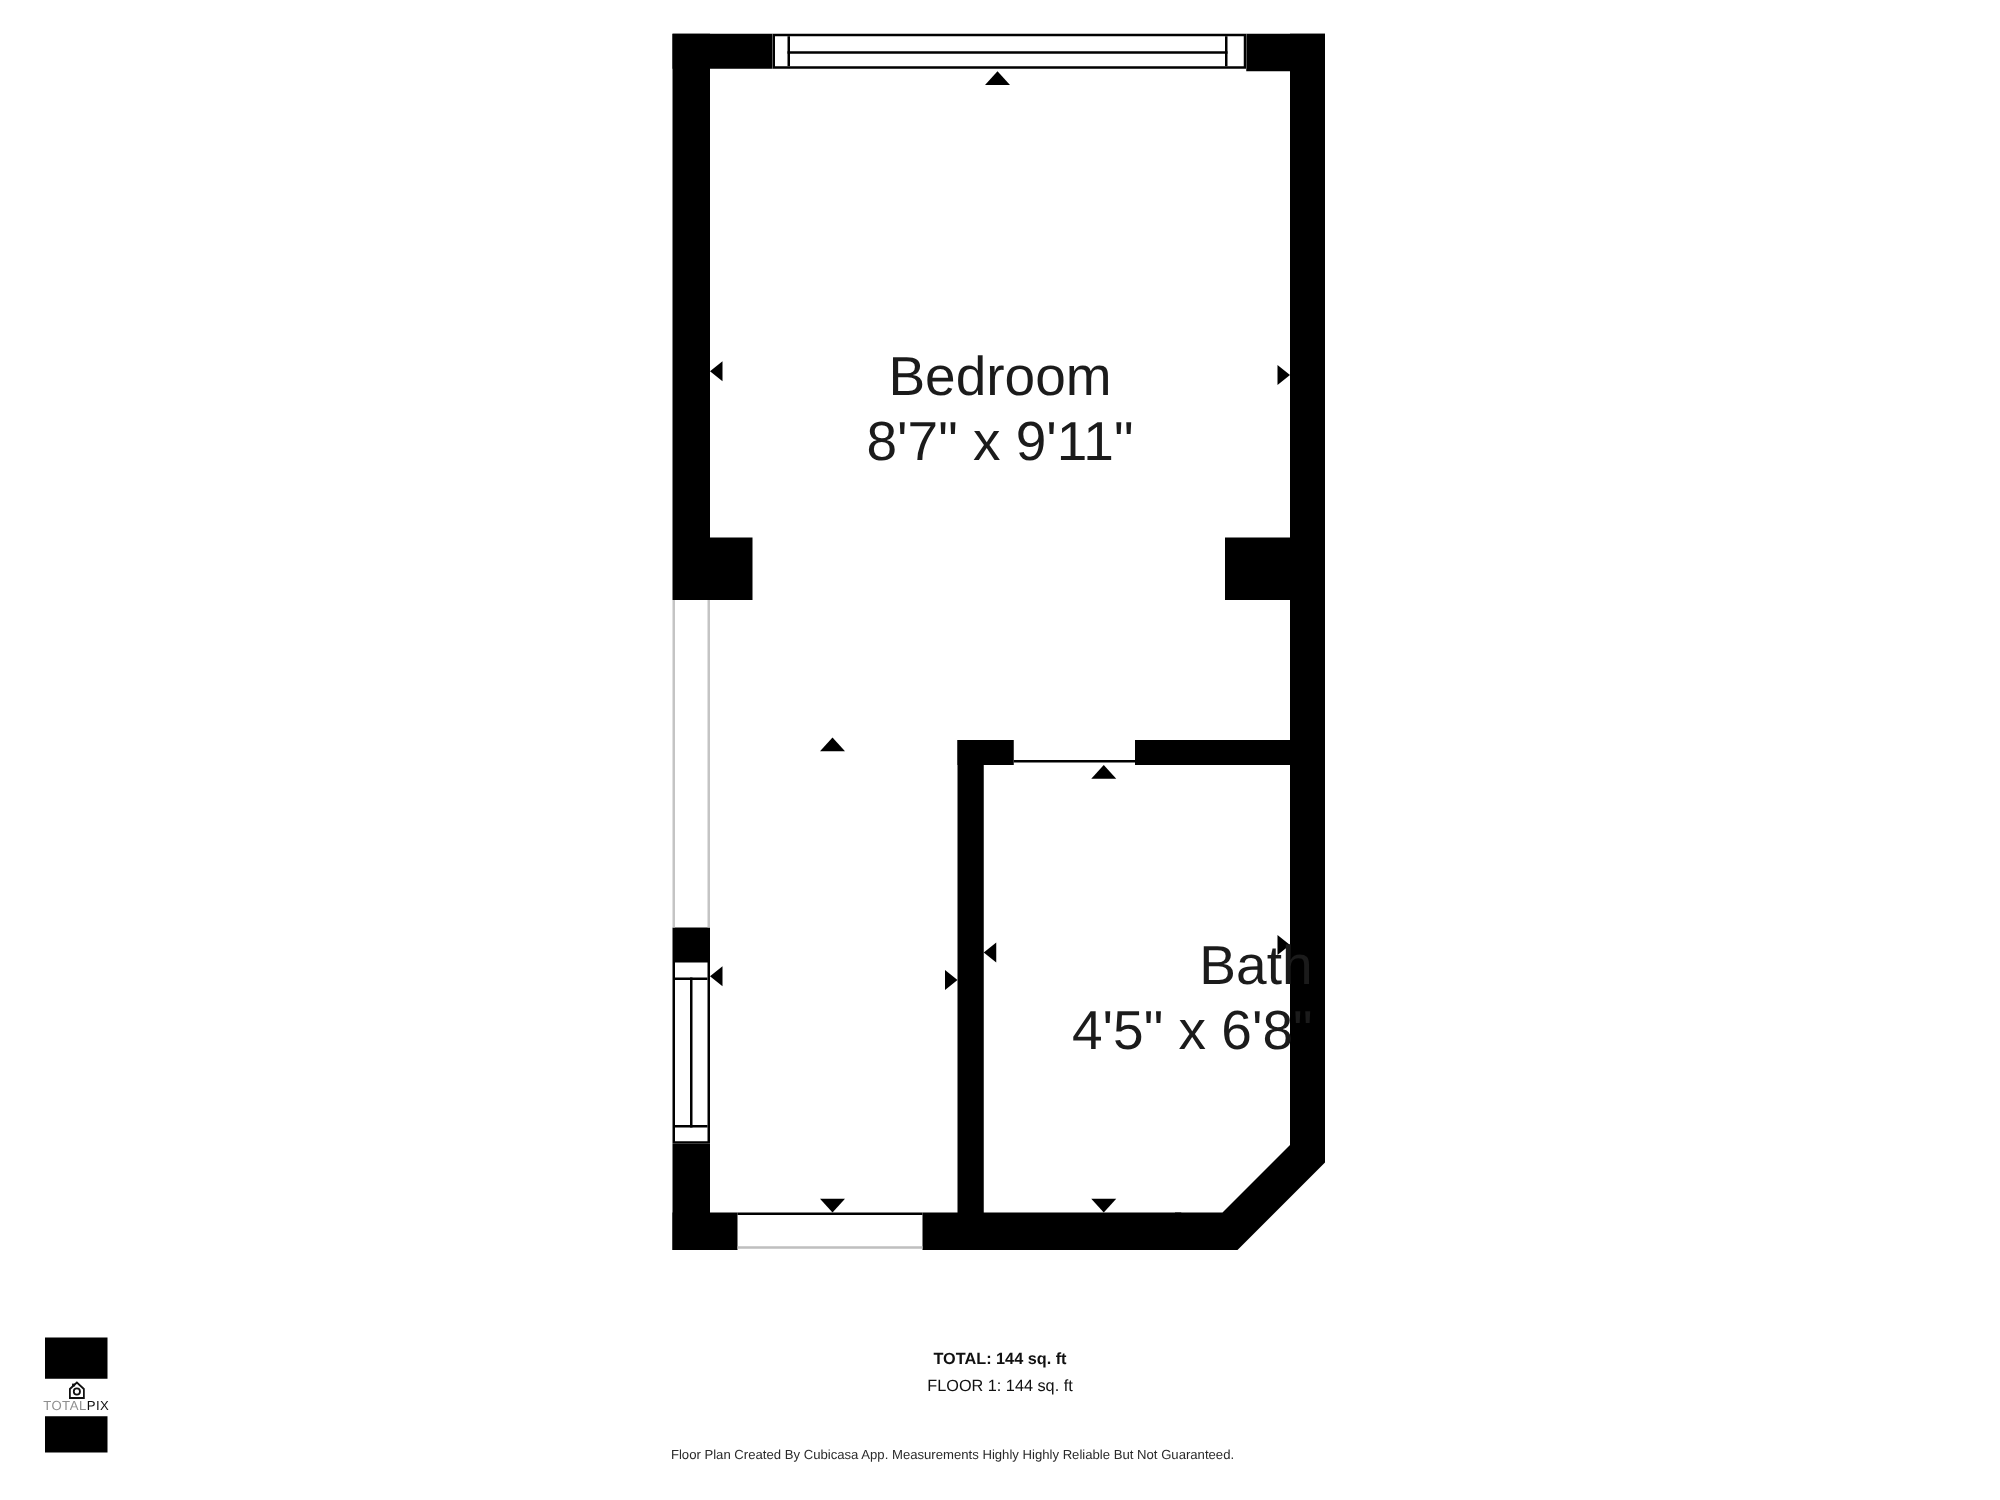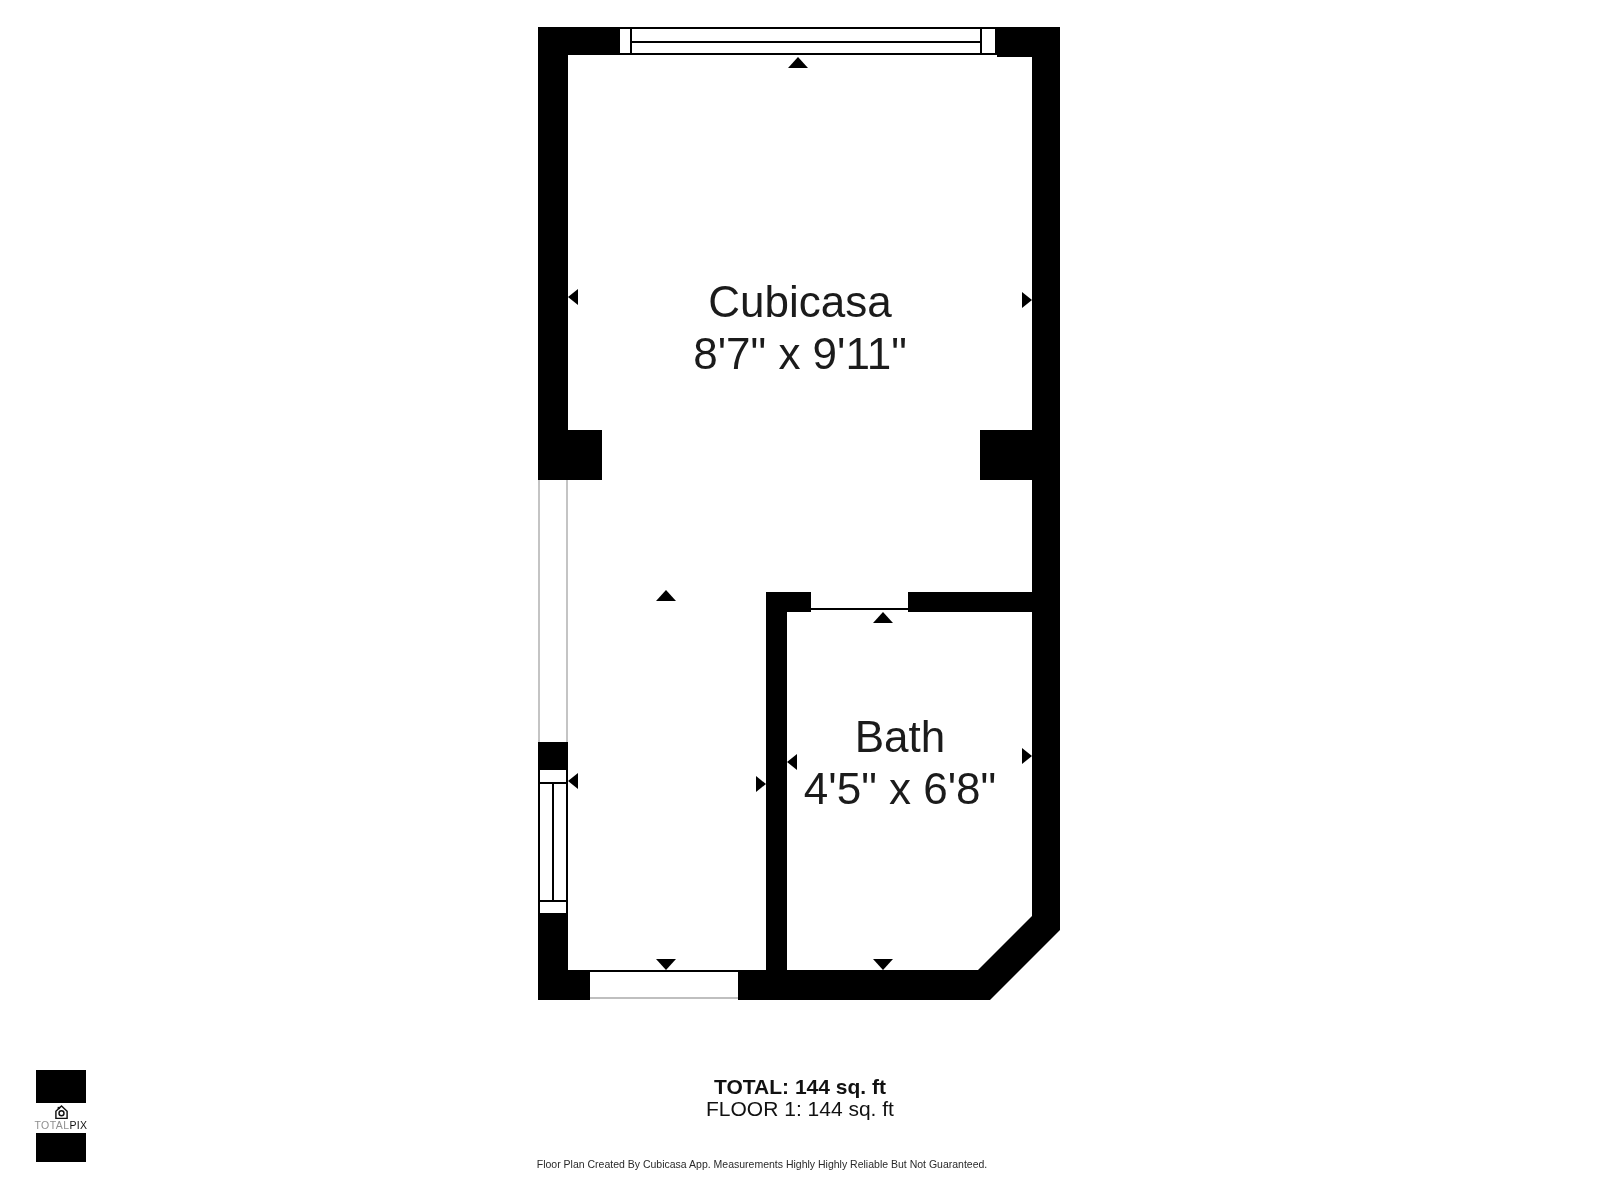--- a/index.html
+++ b/index.html
@@ -17,21 +17,21 @@
   .tri-up{border-left:10px solid transparent;border-right:10px solid transparent;border-bottom:11px solid #000;}
   .tri-down{border-left:10px solid transparent;border-right:10px solid transparent;border-top:11px solid #000;}
   .tri-left{border-top:8px solid transparent;border-bottom:8px solid transparent;border-right:10px solid #000;}
   .tri-right{border-top:8px solid transparent;border-bottom:8px solid transparent;border-left:10px solid #000;}
   
   .room-label{position:absolute;text-align:center;font-size:44px;line-height:52px;color:#1b1b1b;}
   
   .watermark{position:absolute;left:6px;top:574px;font-size:22px;color:#9c9c9c;letter-spacing:0.5px;}
   
   .summary{position:absolute;left:500px;top:1076px;width:600px;text-align:center;
-           font-size:21px;line-height:22px;color:#111;}
+           font-size:13px;line-height:22px;color:#111;}
   .sum-total{font-weight:bold;}
   .disclaimer{position:absolute;left:462px;top:1158px;width:600px;text-align:center;
               font-size:10.5px;color:#2a2a2a;}
   
   .logo{position:absolute;left:28px;top:1070px;width:66px;display:flex;flex-direction:column;align-items:center;}
   .logo-sq{width:50px;background:#000;}
   .logo-sq-top{height:33px;}
   .logo-sq-bottom{height:29px;}
   .logo-icon{margin-top:1px;height:16px;}
   .logo-text{font-size:10.5px;letter-spacing:0.4px;line-height:11px;margin:0 0 2px 0;white-space:nowrap;}
@@ -90,24 +90,24 @@
     <div class="tri tri-down" style="left:656px;top:959px;"></div>
     <div class="tri tri-left" style="left:568px;top:773px;"></div>
     <div class="tri tri-right" style="left:756px;top:776px;"></div>
 
     <div class="tri tri-up" style="left:873px;top:612px;"></div>
     <div class="tri tri-down" style="left:873px;top:959px;"></div>
     <div class="tri tri-left" style="left:787px;top:754px;"></div>
     <div class="tri tri-right" style="left:1022px;top:748px;"></div>
 
     <div class="room-label" style="left:550px;top:276px;width:500px;">
-      <div>Cubicasa</div>
+      <div>Bedroom</div>
       <div>8'7" x 9'11"</div>
     </div>
-    <div class="room-label" style="left:750px;top:711px;width:300px;">
+    <div class="room-label" style="left:750px;top:747px;width:300px;text-align:right;">
       <div>Bath</div>
       <div>4'5" x 6'8"</div>
     </div>
   </div>
 
   <div class="summary">
     <div class="sum-total">TOTAL: 144 sq. ft</div>
     <div class="sum-line">FLOOR 1: 144 sq. ft</div>
   </div>
   <div class="disclaimer">Floor Plan Created By Cubicasa App. Measurements Highly Highly Reliable But Not Guaranteed.</div>

